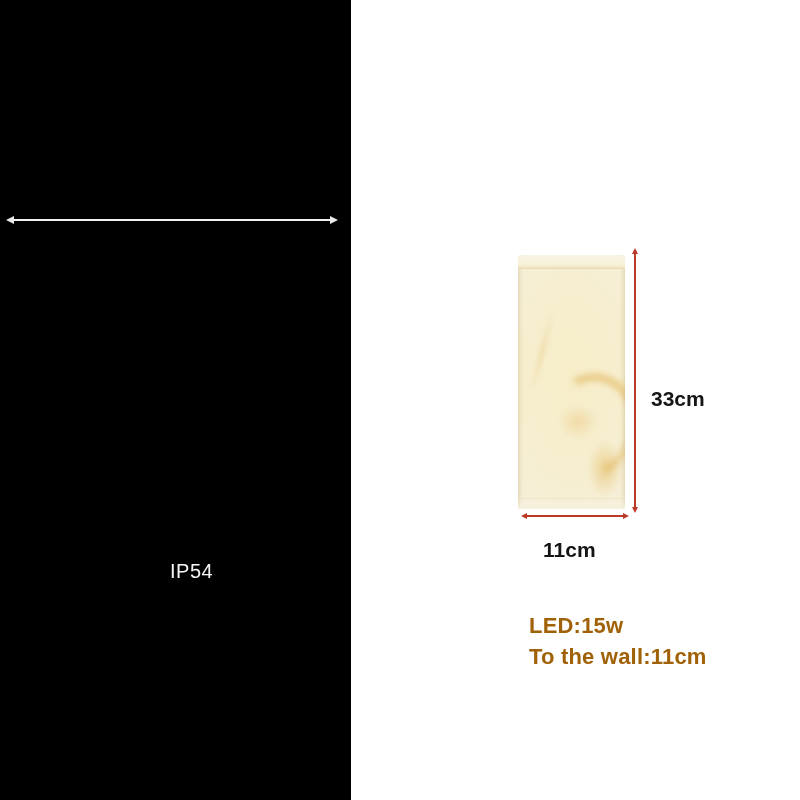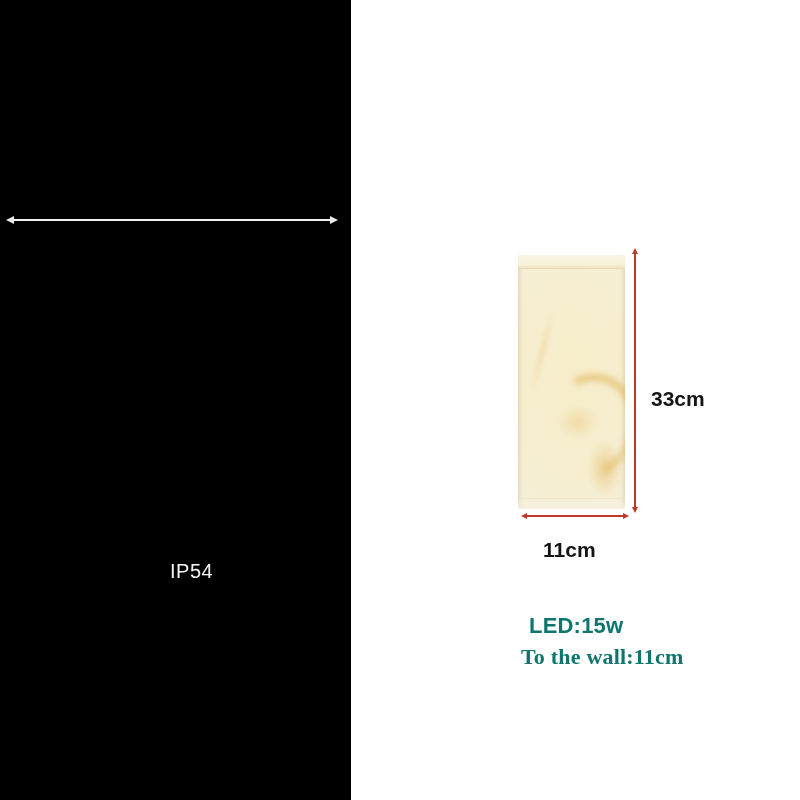--- a/index.html
+++ b/index.html
@@ -91,25 +91,25 @@
   }
   .dim-line-h .arr.left{left:-2px;border-right:6px solid #bb3a27;}
   .dim-line-h .arr.right{right:-2px;border-left:6px solid #bb3a27;}
   
   .dim-label{
     position:absolute;color:#151515;font-weight:700;font-size:21px;line-height:22px;
   }
   .height-label{left:300px;top:388px;}
   .width-label{left:192px;top:539px;}
   .spec-line{
-    position:absolute;color:#0f766e;font-weight:700;font-size:22px;line-height:23px;
+    position:absolute;color:#a16207;font-weight:700;font-size:22px;line-height:23px;
     letter-spacing:0.2px;
   }
   .spec-led{left:178px;top:614px;}
-  .spec-wall{left:170px;top:645px;font-family:Liberation Serif, serif;}
+  .spec-wall{left:178px;top:645px;}
 </style>
 </head>
 <body>
 
 <div class="stage">
 
   <div class="left-panel">
     <div class="wline-dark">
       <span class="arr left"></span>
       <span class="arr right"></span>

